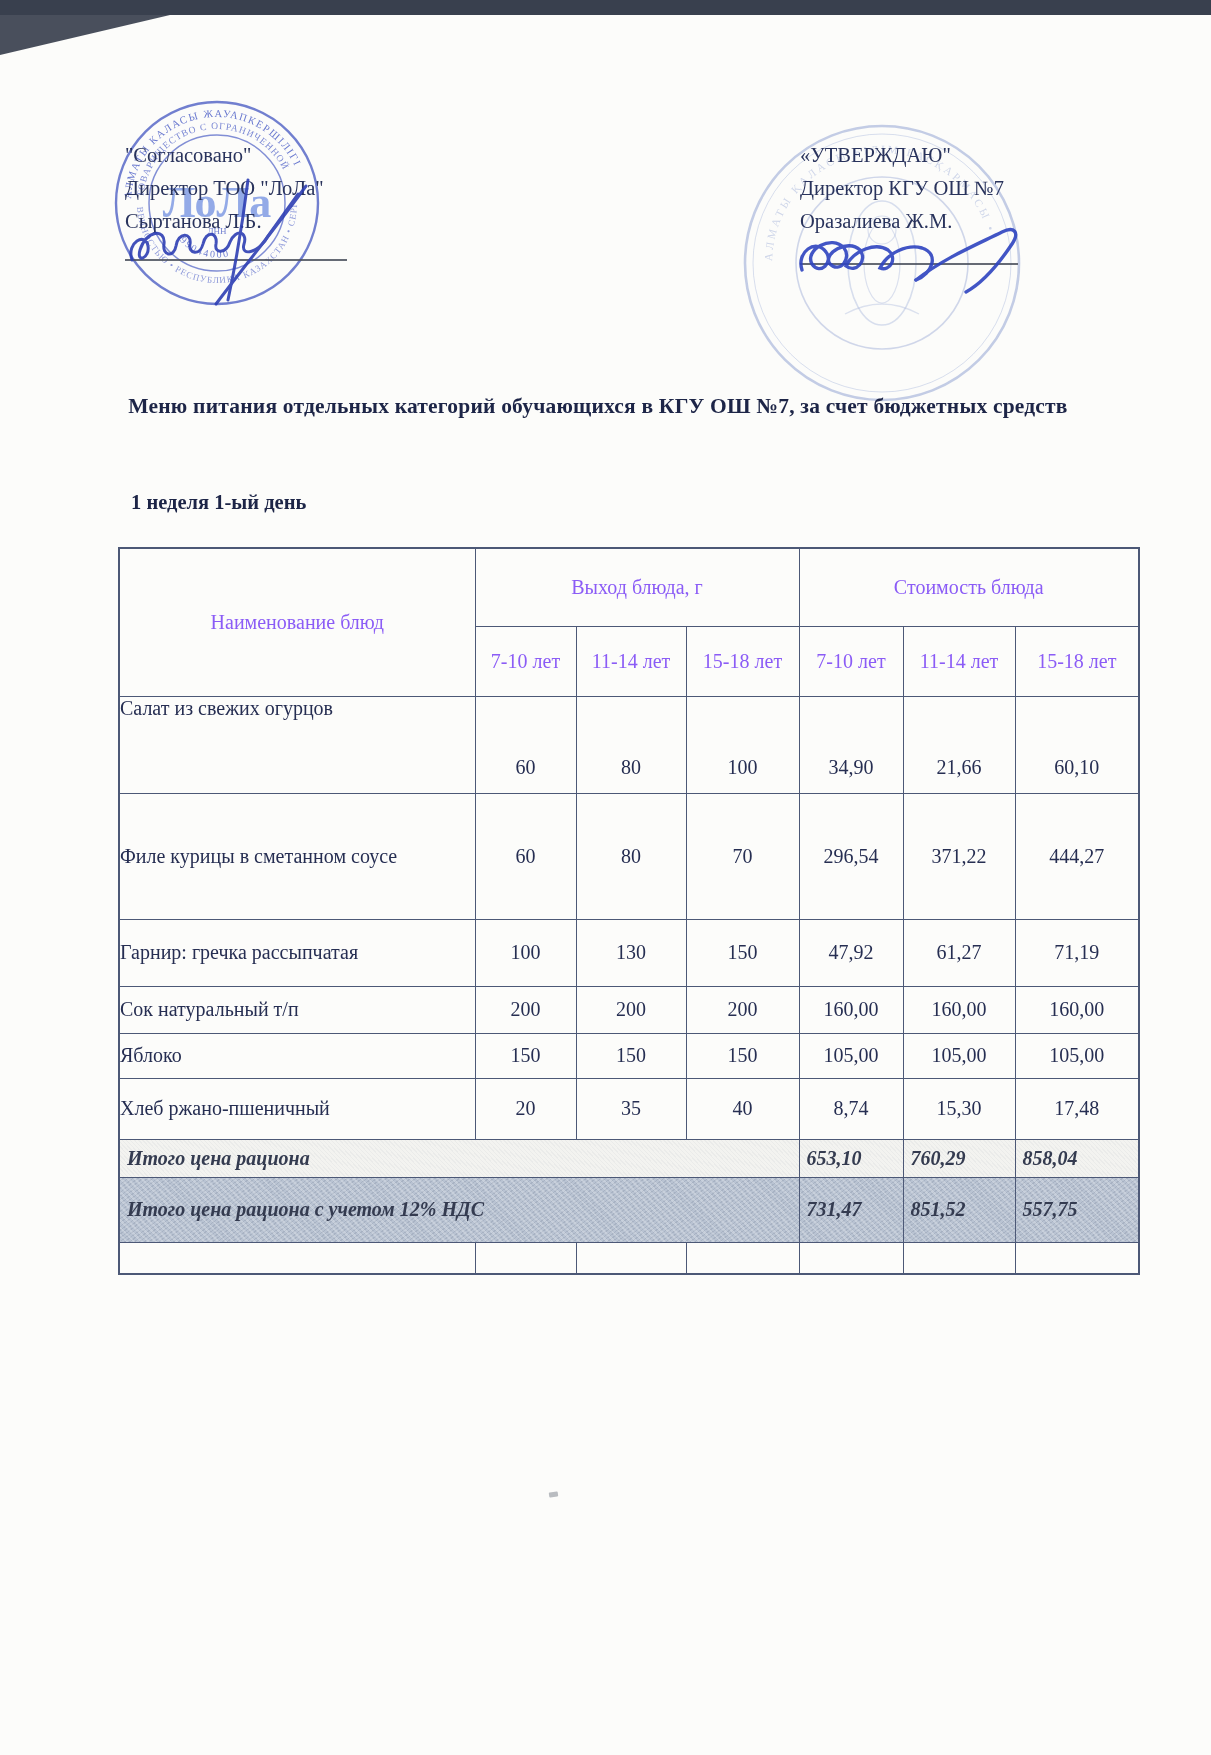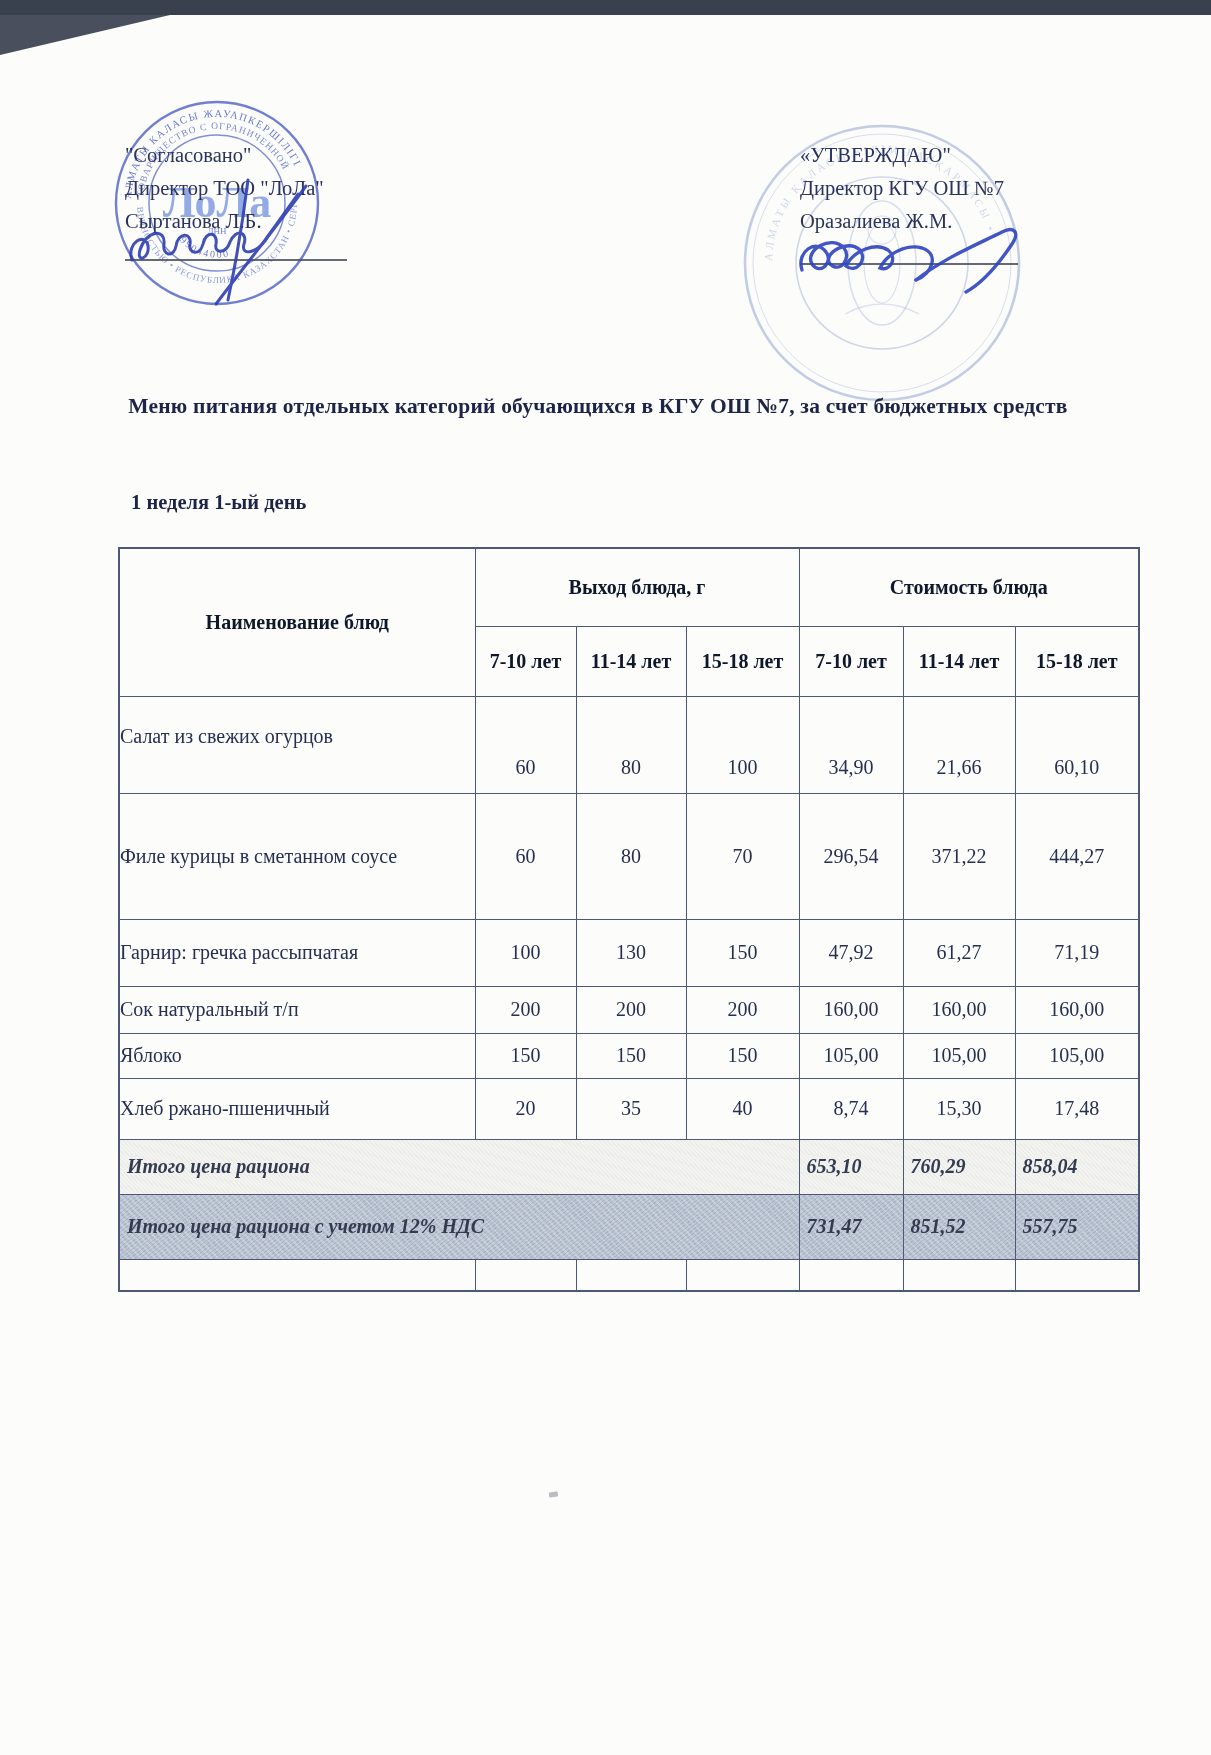--- a/index.html
+++ b/index.html
@@ -36,28 +36,28 @@
   .title-1 { top:394px; }
   .title-2 { top:429px; }
   .week-label { position:absolute; left:131px; top:491px; z-index:2;
     font-weight:bold; font-size:20.5px; color:#1d2547; }
 
   
   table.menu { position:absolute; left:118px; top:547px; width:1020px; z-index:2;
     border-collapse:collapse; table-layout:fixed; font-size:20px; color:#262e52;
     border:2.5px solid #4c5876; }
   table.menu th, table.menu td { border:1.5px solid #4c5876; padding:0; overflow:hidden; }
-  table.menu th { font-weight:bold; color:#0f172a; }
+  table.menu th { font-weight:normal; color:#8b5cf6; }
   td.c-name { text-align:left; padding-left:7px; }
   td.c-val  { text-align:center; }
   tr.h1 { height:78px; } tr.h2 { height:70px;padding-left:30px; }
   tr.r1 { height:97px; } tr.r2 { height:126px; } tr.r3 { height:67px; }
   tr.r4 { height:47px; } tr.r5 { height:45px; } tr.r6 { height:61px; }
-  tr.t1 { height:55px;margin-top:30px; } tr.t2 { height:65px; } tr.rE { height:32px; }
-  tr.r1 td.c-name { vertical-align:top; padding-top:28px; }
+  tr.t1 { height:38px;margin-top:30px; } tr.t2 { height:65px; } tr.rE { height:32px; }
+  tr.r1 td.c-name { vertical-align:top; padding-top:0; }
   tr.r1 td.c-val  { vertical-align:bottom; padding-bottom:14px; }
   tr.t1, tr.t2 { font-style:italic; font-weight:bold; color:#343b50; }
   tr.t1 td, tr.t2 td { text-align:left; padding-left:7px; }
   tr.t1 {
     background-color:#f3f3f0;
     background-image:repeating-linear-gradient(47deg, rgba(120,130,150,.07) 0 1px, transparent 1px 3px);
   }
   tr.t2 {
     background-color:#b9c3d2;
     background-image:

